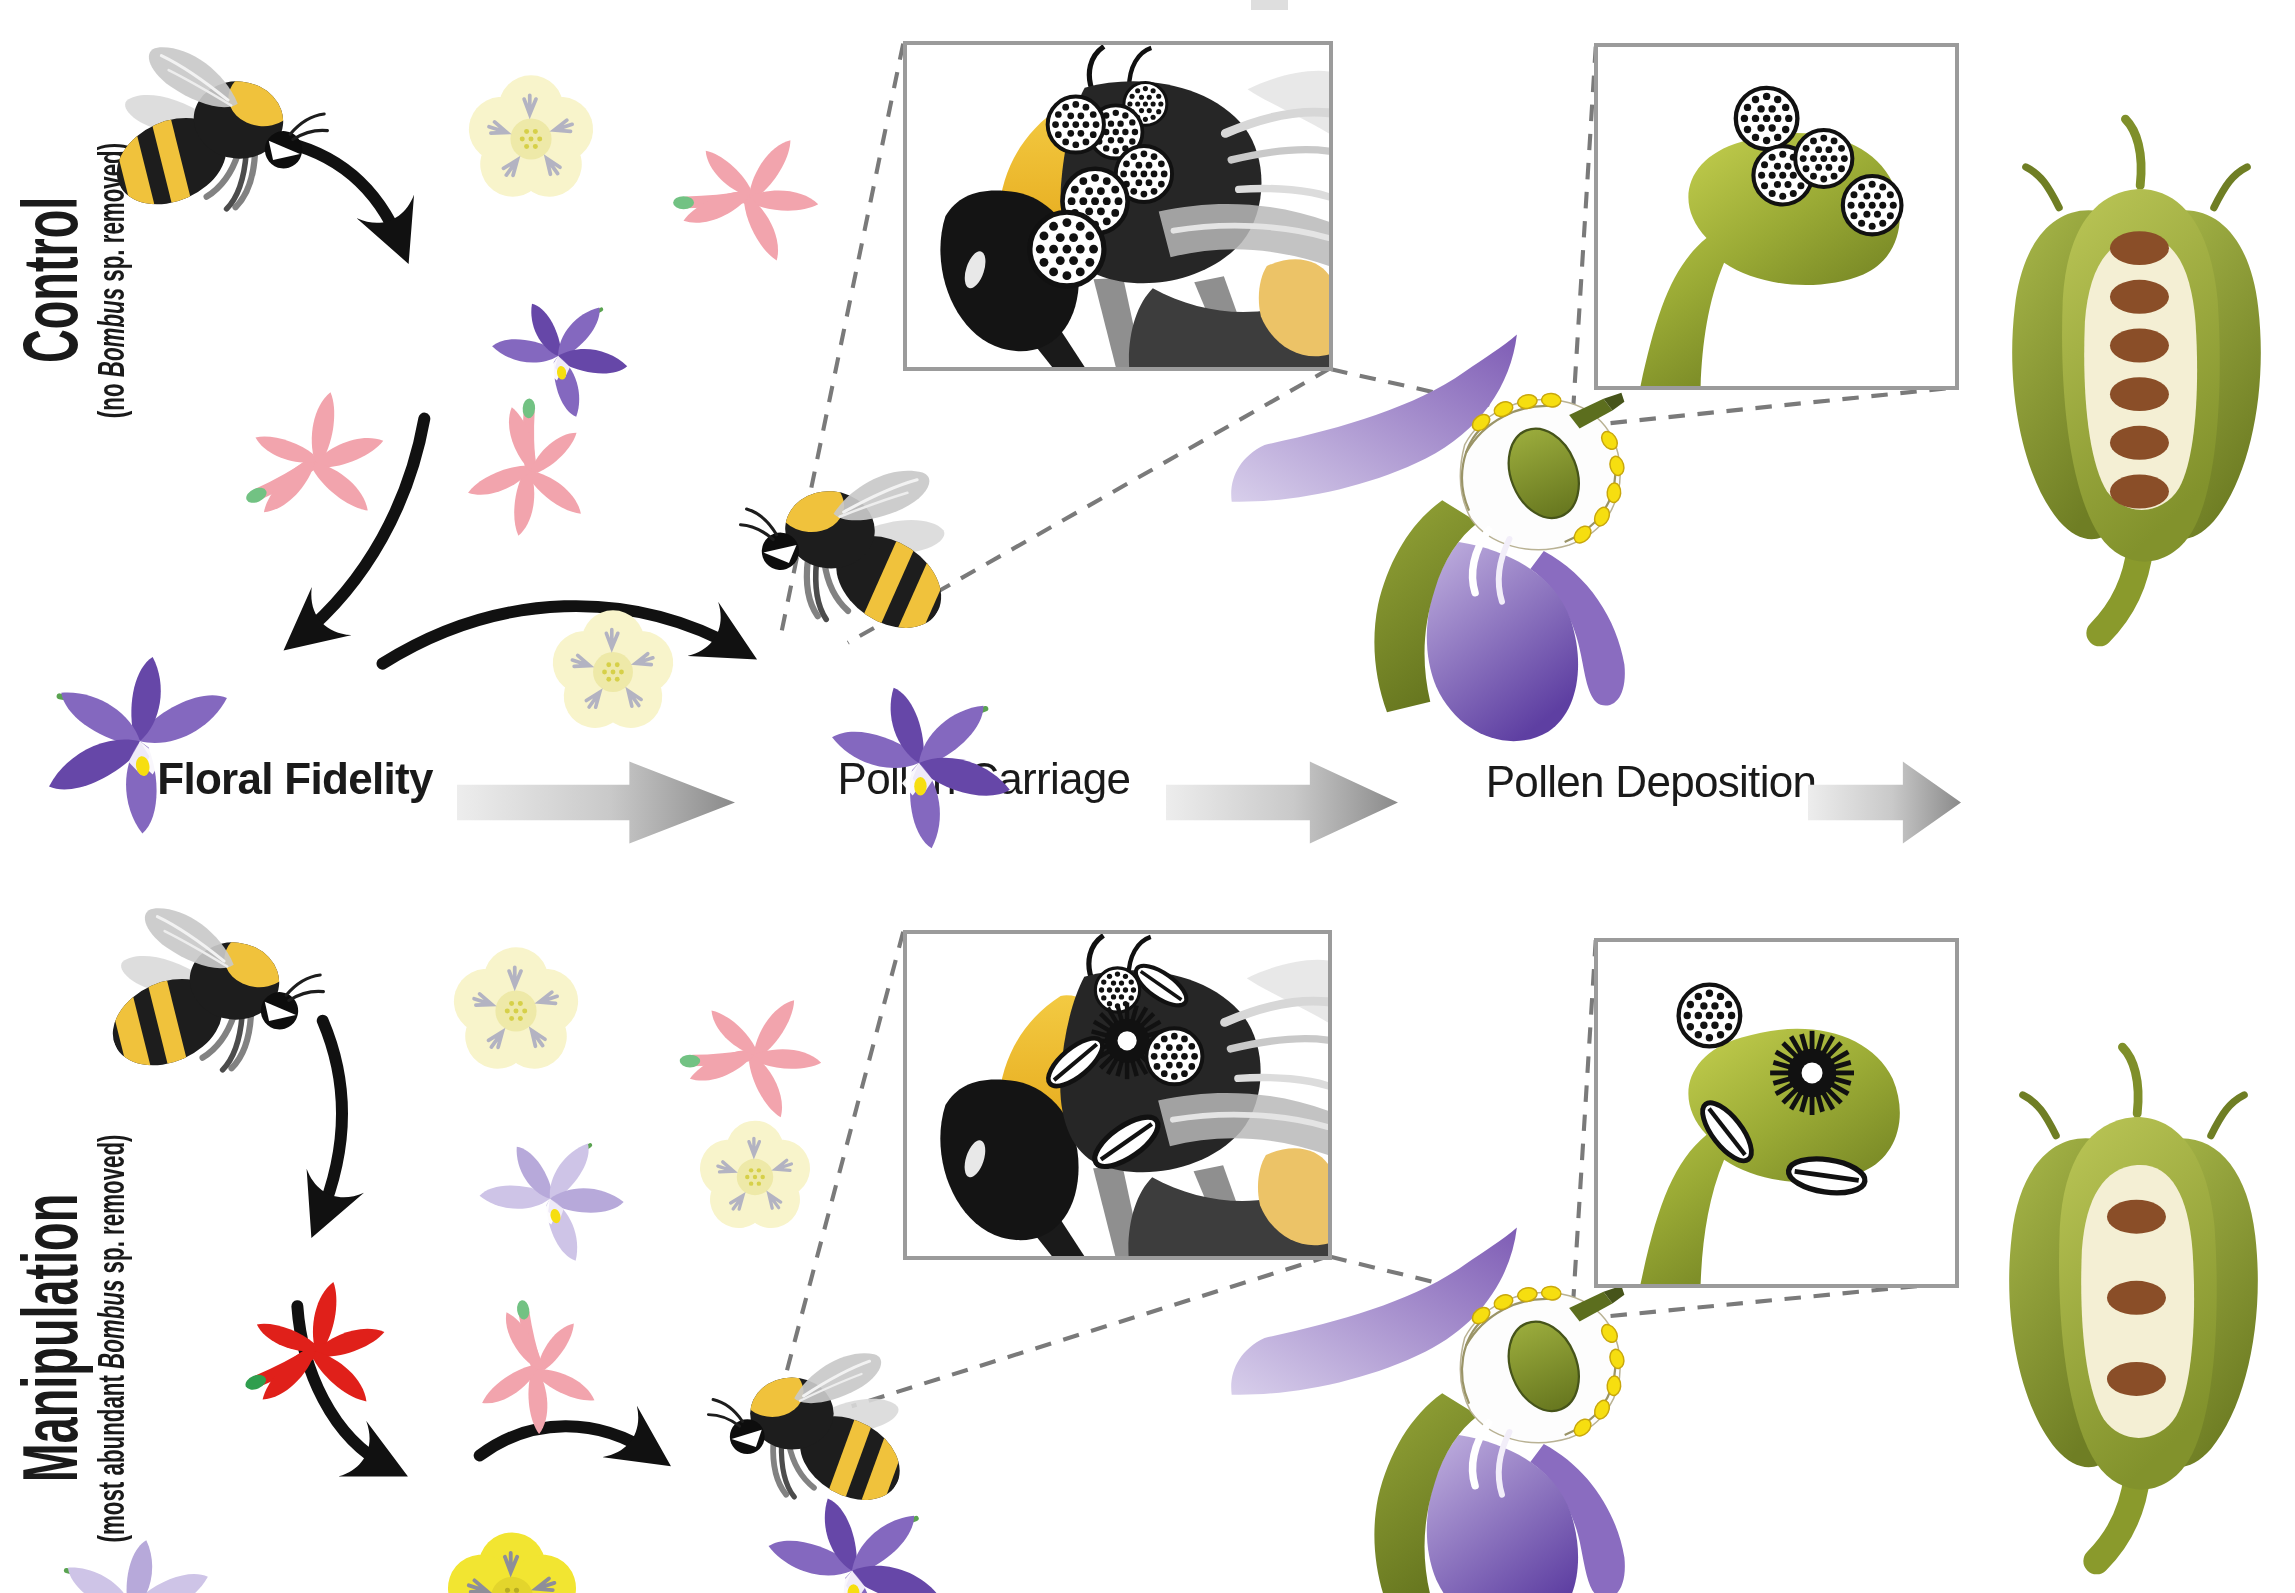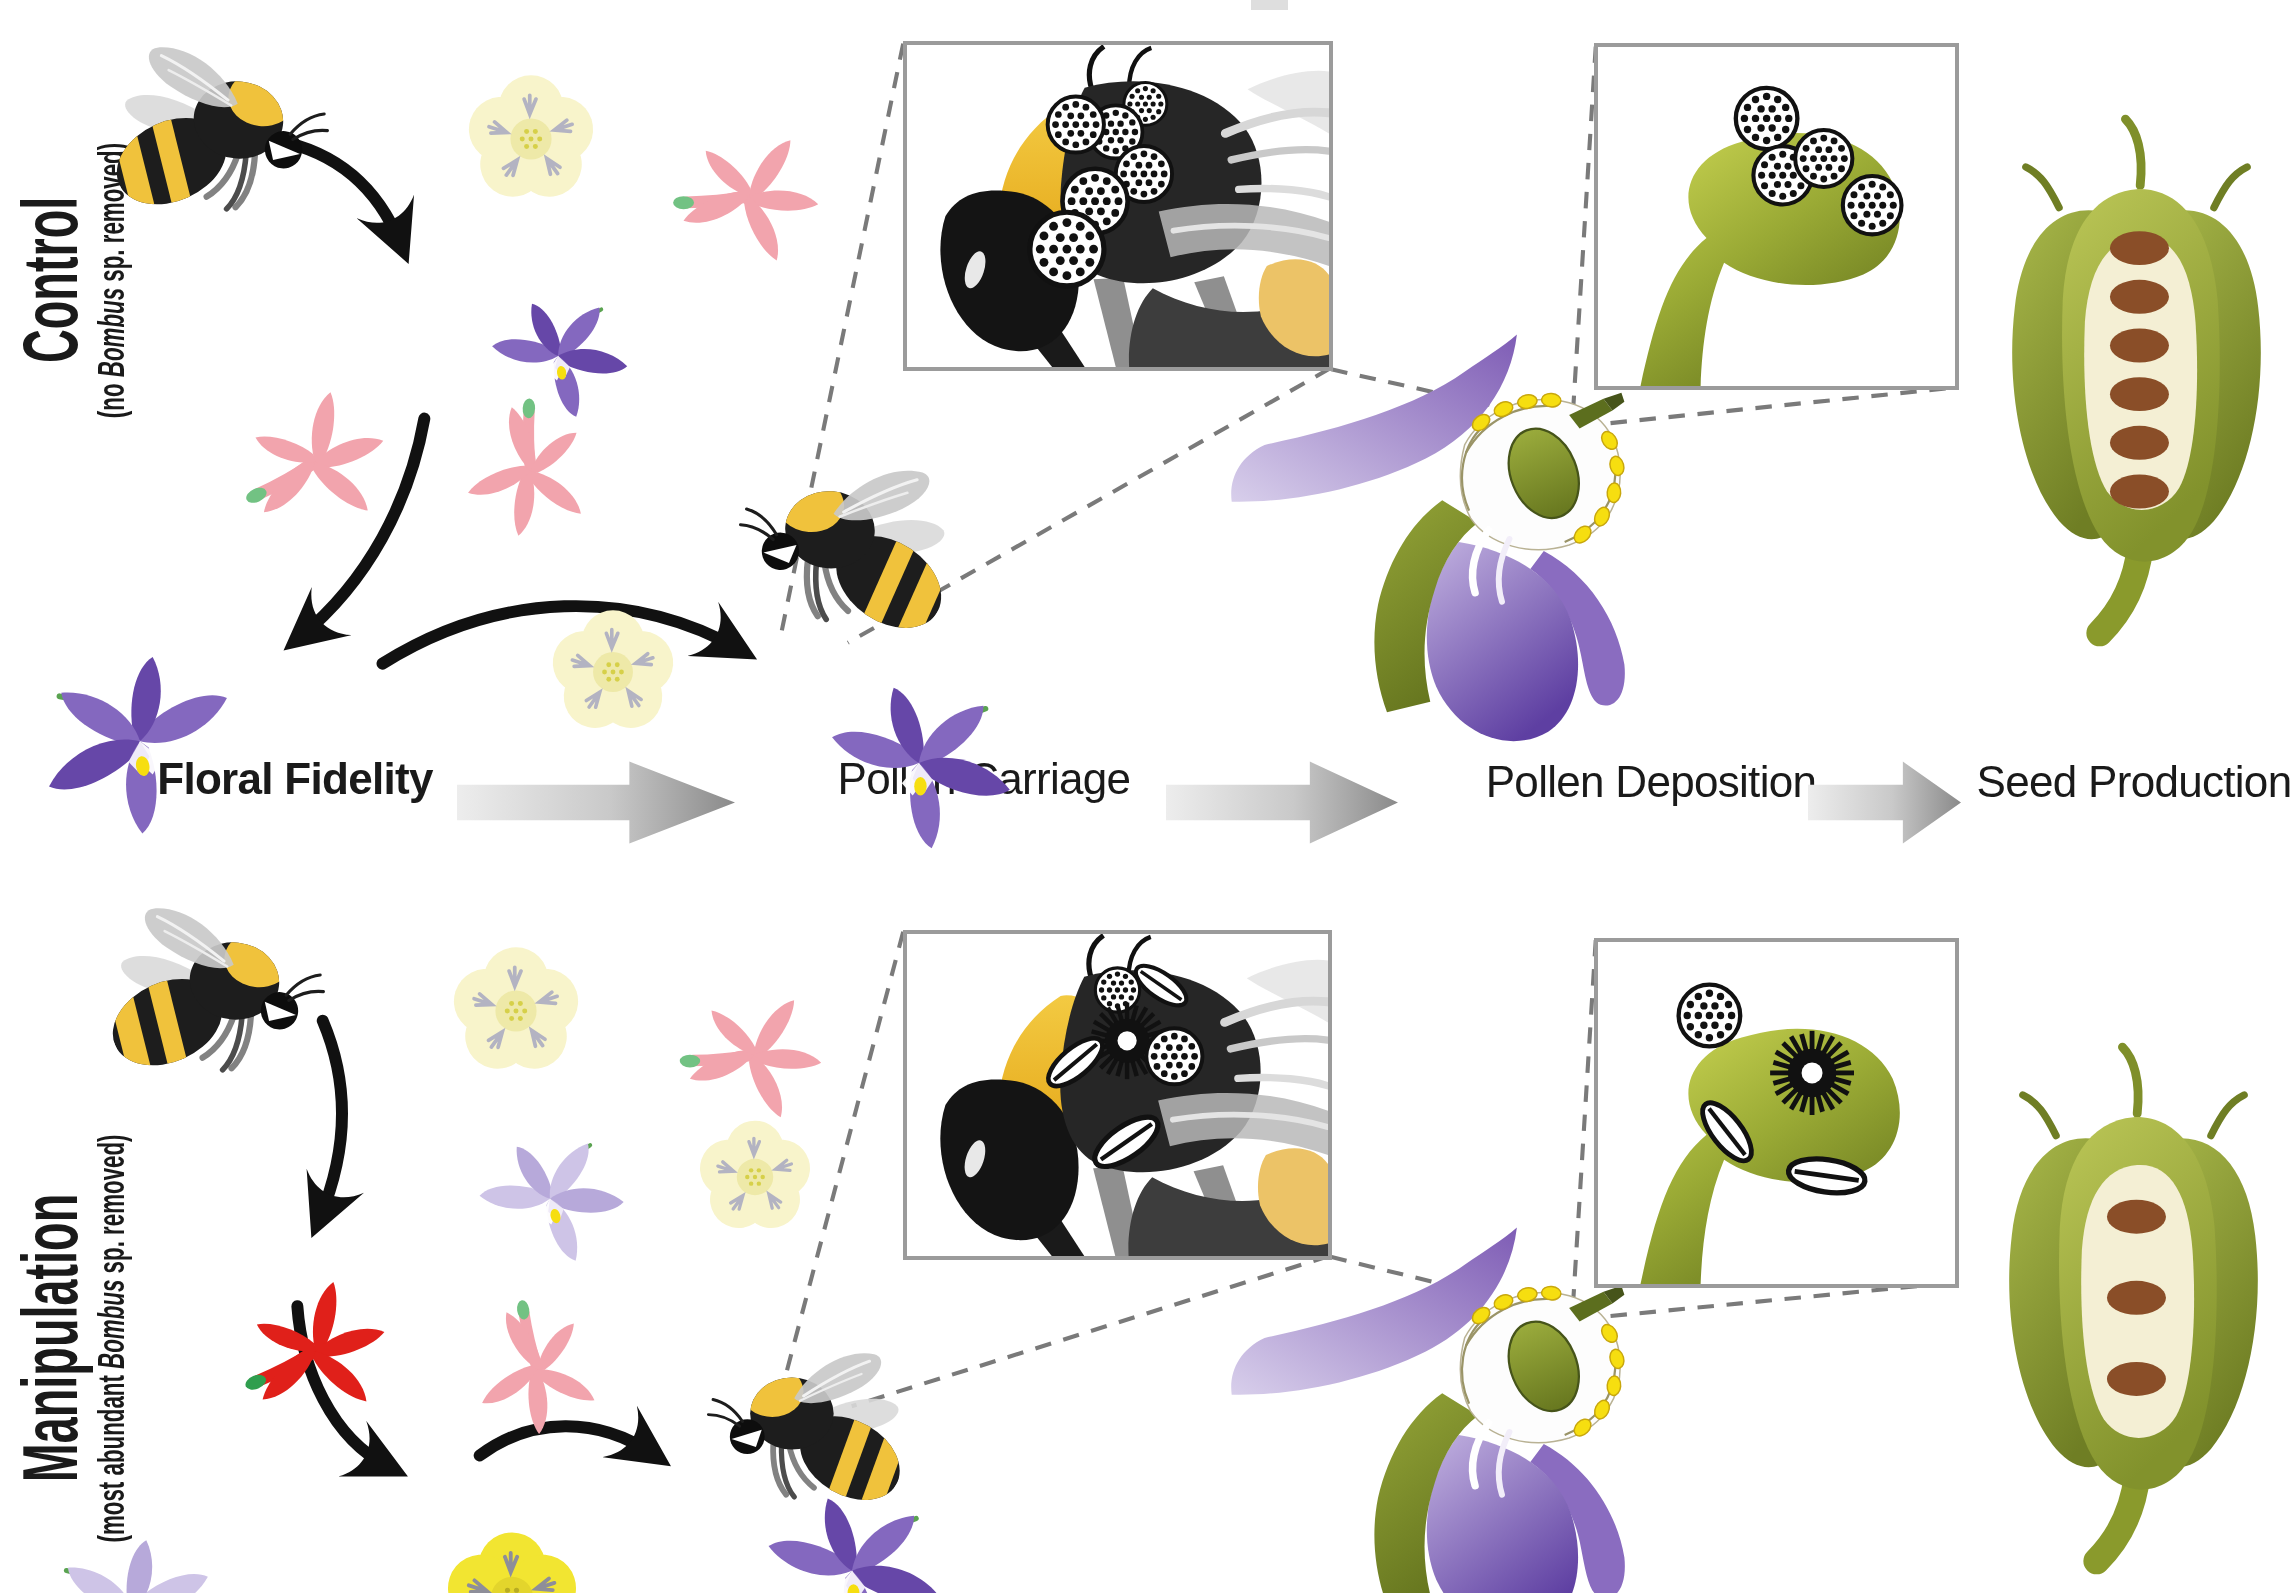--- a/index.html
+++ b/index.html
@@ -324,21 +324,20 @@
     <div class="rl-sub"><span>(no </span><i>Bombus</i><span> sp. removed)</span></div>
   </div>
   <div class="row-label" style="left:-191px;top:1267px;">
     <div class="rl-title">Manipulation</div>
     <div class="rl-sub"><span>(most abundant </span><i>Bombus</i><span> sp. removed)</span></div>
   </div>
 
   <div class="stage-label" style="left:295px;top:779px;font-weight:bold;">Floral Fidelity</div>
   <div class="stage-label" style="left:984px;top:779px;">Pollen Carriage</div>
   <div class="stage-label" style="left:1618px;top:782px;margin-left:33px;">Pollen Deposition</div>
-  <div class="stage-label" style="left:2134px;top:782px;">Seed Production</div>
   <div class="grad-arrow" style="left:457px;top:756px;width:278px;height:93px;"></div>
   <div class="grad-arrow" style="left:1166px;top:756px;width:232px;height:93px;"></div>
   <div class="grad-arrow" style="left:1808px;top:756px;width:153px;height:93px;"></div>
 
   <svg class="abs" style="left:0;top:0;" width="2295" height="1594" viewBox="0 0 3072 2133">
     <g stroke="var(--dash_gray,#7a7a7a)" stroke-width="5.5" stroke-dasharray="22 17" fill="none">
       <path d="M1209 58 L1046 846"></path>
       <path d="M1780 493 L1135 860"></path>
       <path d="M1782 494 L2100 565"></path>
       <path d="M2136 62 L2105 560"></path>

